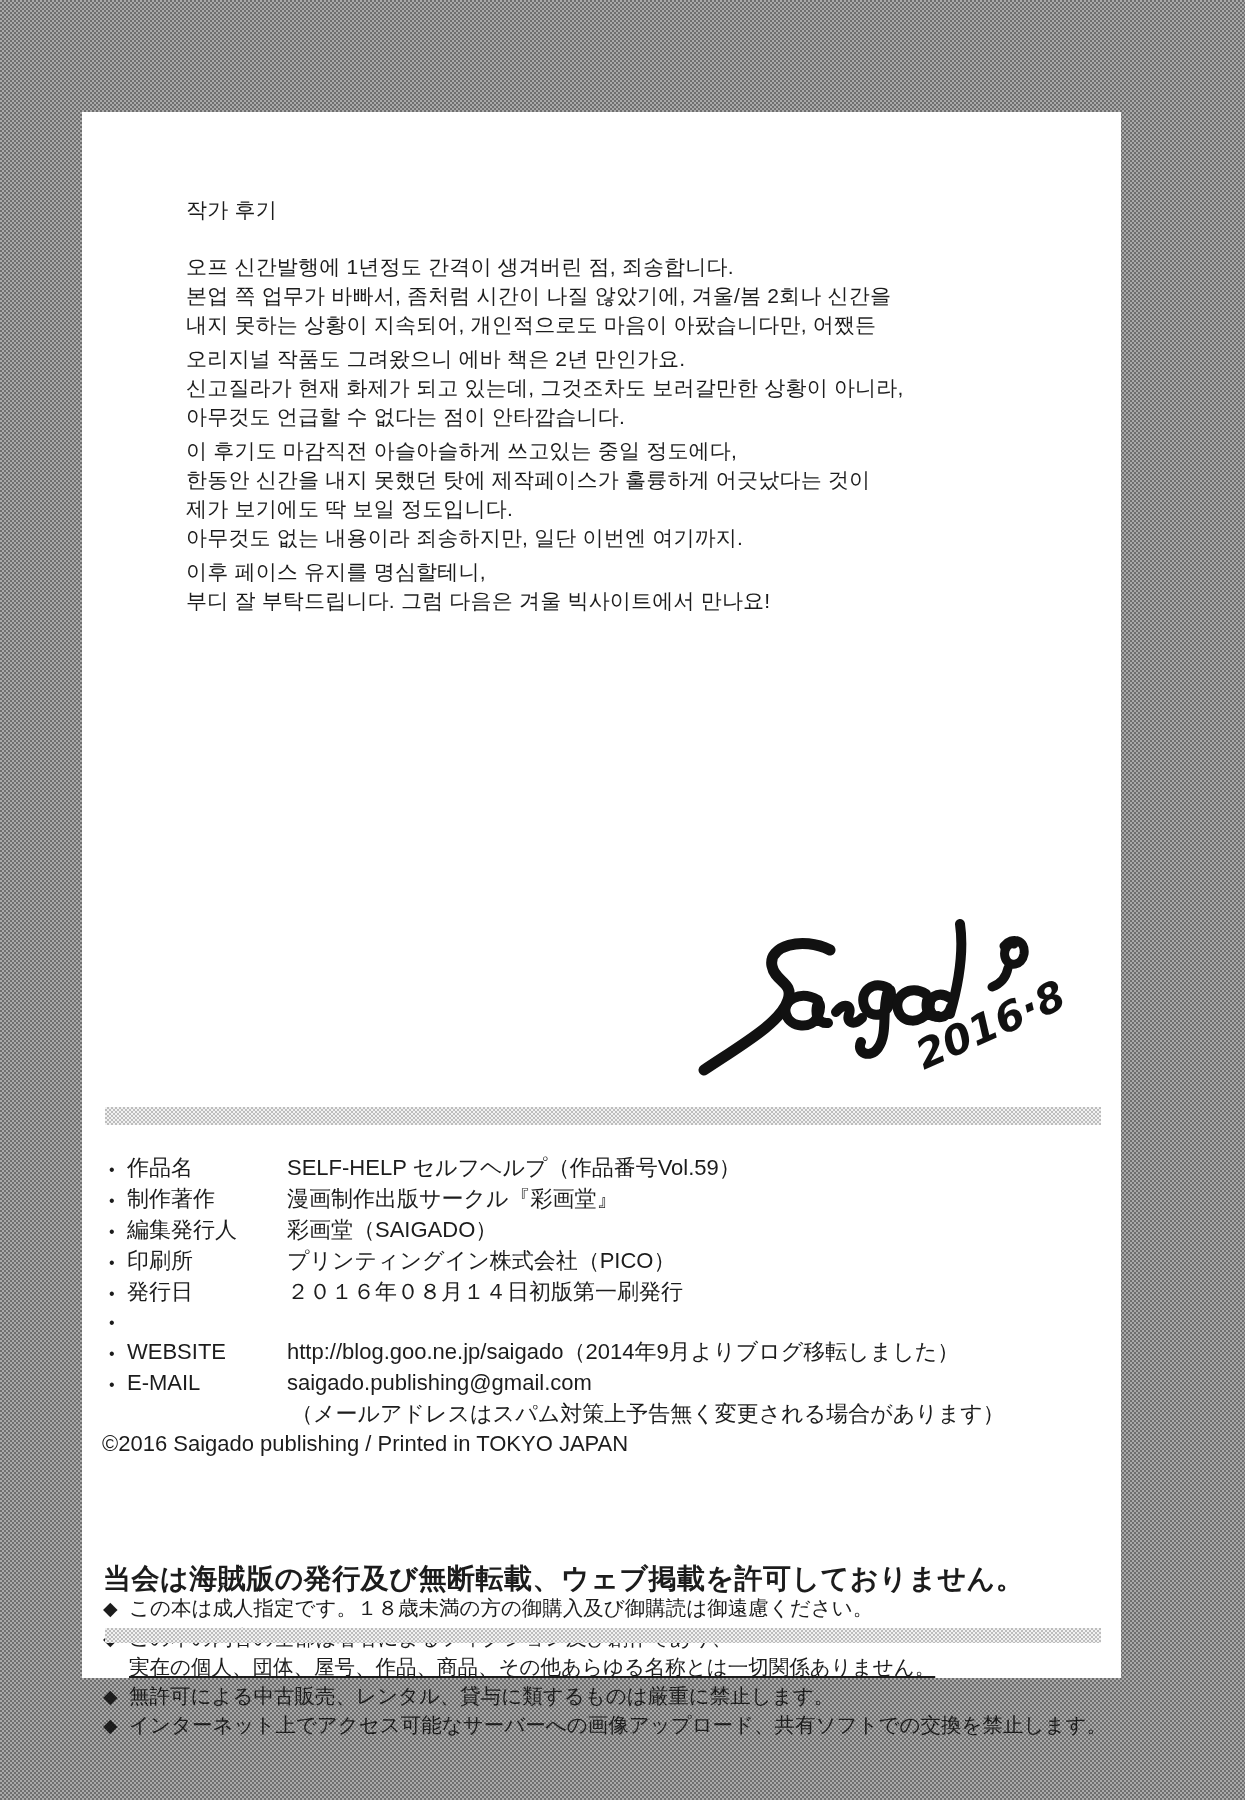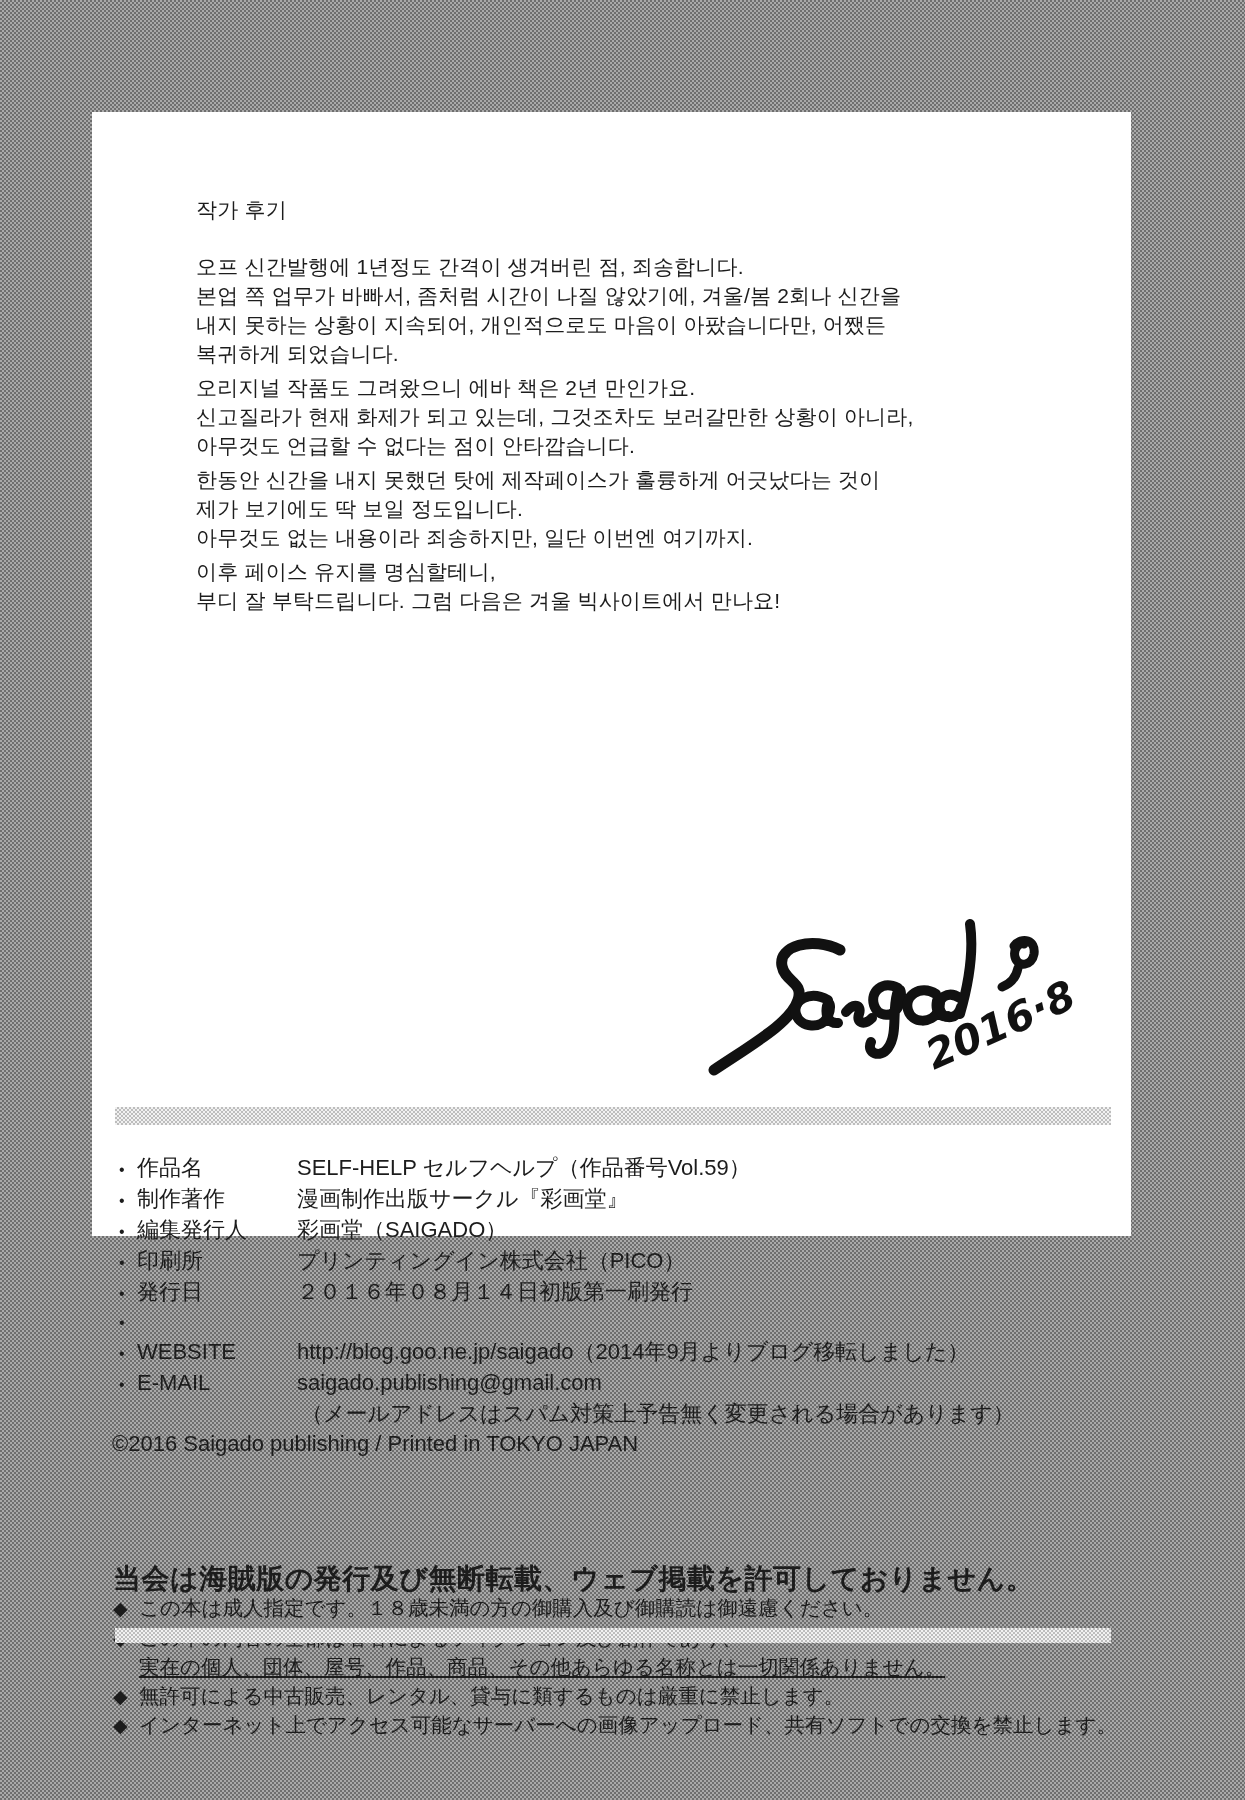--- a/index.html
+++ b/index.html
@@ -6,22 +6,22 @@
   html, body { width: 1245px; height: 1800px; }
   body {
     position: relative;
     overflow: hidden;
     font-family: "Liberation Sans", "DejaVu Sans", sans-serif;
     
     background: repeating-conic-gradient(#6e6e6e 0% 25%, #a9a9a9 0% 50%) 0 0 / 4px 4px;
   }
   .page {
     position: absolute;
-    left: 92px; top: 112px;
-    width: 1039px; height: 1124px;
+    left: 82px; top: 112px;
+    width: 1039px; height: 1566px;
     background: #ffffff;
     color: #1c1c1c;
   }
   
   .afterword {
     position: absolute;
     left: 104px; top: 83px;
     width: 880px;
     font-size: 21px;
     line-height: 29px;
@@ -88,28 +88,28 @@
 <body>
 
 <div class="page">
 
   <div class="afterword">
     <div class="title">작가 후기</div>
     <div class="para">
       <div>오프 신간발행에 1년정도 간격이 생겨버린 점, 죄송합니다.</div>
       <div>본업 쪽 업무가 바빠서, 좀처럼 시간이 나질 않았기에, 겨울/봄 2회나 신간을</div>
       <div>내지 못하는 상황이 지속되어, 개인적으로도 마음이 아팠습니다만, 어쨌든</div>
-      <div>복귀하게 되었습니다.</div>
     </div>
     <div class="para">
       <div>오리지널 작품도 그려왔으니 에바 책은 2년 만인가요.</div>
       <div>신고질라가 현재 화제가 되고 있는데, 그것조차도 보러갈만한 상황이 아니라,</div>
       <div>아무것도 언급할 수 없다는 점이 안타깝습니다.</div>
     </div>
     <div class="para">
+      <div>이 후기도 마감직전 아슬아슬하게 쓰고있는 중일 정도에다,</div>
       <div>한동안 신간을 내지 못했던 탓에 제작페이스가 훌륭하게 어긋났다는 것이</div>
       <div>제가 보기에도 딱 보일 정도입니다.</div>
       <div>아무것도 없는 내용이라 죄송하지만, 일단 이번엔 여기까지.</div>
     </div>
     <div class="para">
       <div>이후 페이스 유지를 명심할테니,</div>
       <div>부디 잘 부탁드립니다. 그럼 다음은 겨울 빅사이트에서 만나요!</div>
     </div>
   </div>
 

